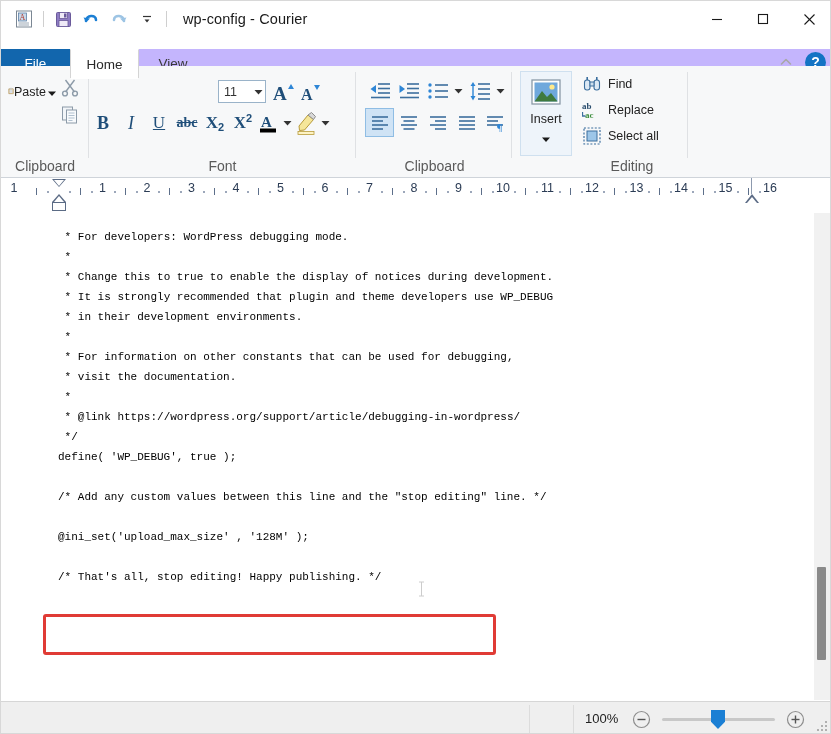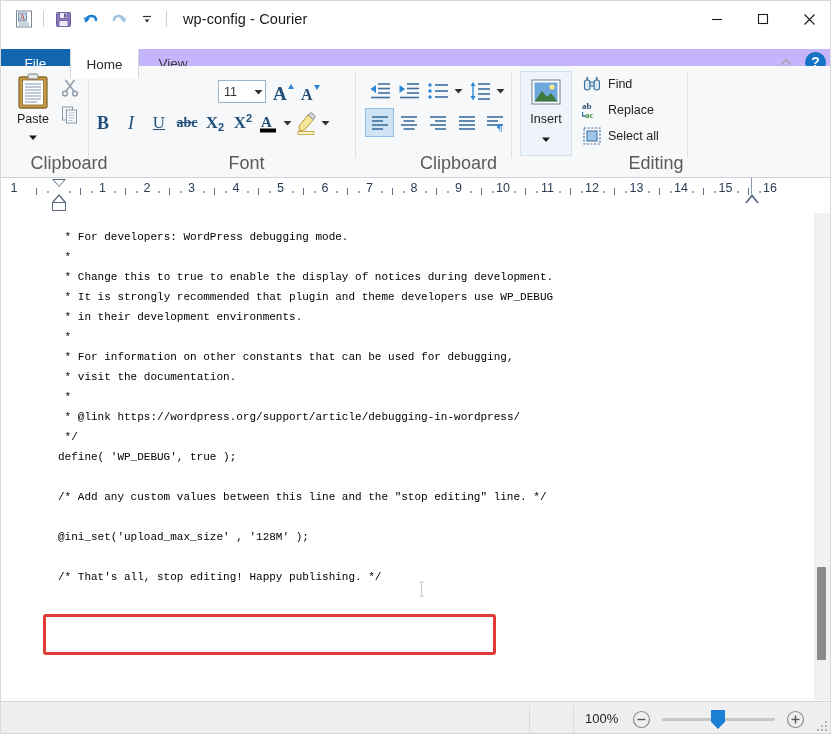--- a/index.html
+++ b/index.html
@@ -101,28 +101,28 @@
     position: absolute; left: 0; top: 65px; width: 831px; height: 112px;
     background: #f7f8f9;
     border-bottom: 1px solid #cfd4da;
   }
   .grp { position: absolute; top: 0; height: 112px; }
   .grp-sep {
     position: absolute; top: 6px; width: 1px; height: 86px; background: #dfe1e4;
   }
   .grp-label {
     position: absolute; bottom: 4px; left: 0; width: 100%;
-    text-align: center; font-size: 18px; color: #5a5a5a; margin-left: 24px;
+    text-align: center; font-size: 14px; color: #5a5a5a;
   }
 
   
   .g-clipboard { left: 0; width: 88px; }
   .paste-btn {
     position: absolute; left: 7px; top: 6px; width: 50px;
-    display: flex; flex-direction: column; align-items: center;
+    display: flex; align-items: center;
   }
   .paste-label { font-size: 12.5px; color: #222; margin-top: 2px; }
   .paste-caret { margin-top: 1px; }
   .cut-btn { position: absolute; left: 56px; top: 8px; width: 26px; height: 26px;
              display:flex; align-items:center; justify-content:center; }
   .copy-btn { position: absolute; left: 56px; top: 36px; width: 26px; height: 26px;
              display:flex; align-items:center; justify-content:center; }
 
   
   .g-font { left: 88px; width: 267px; }

